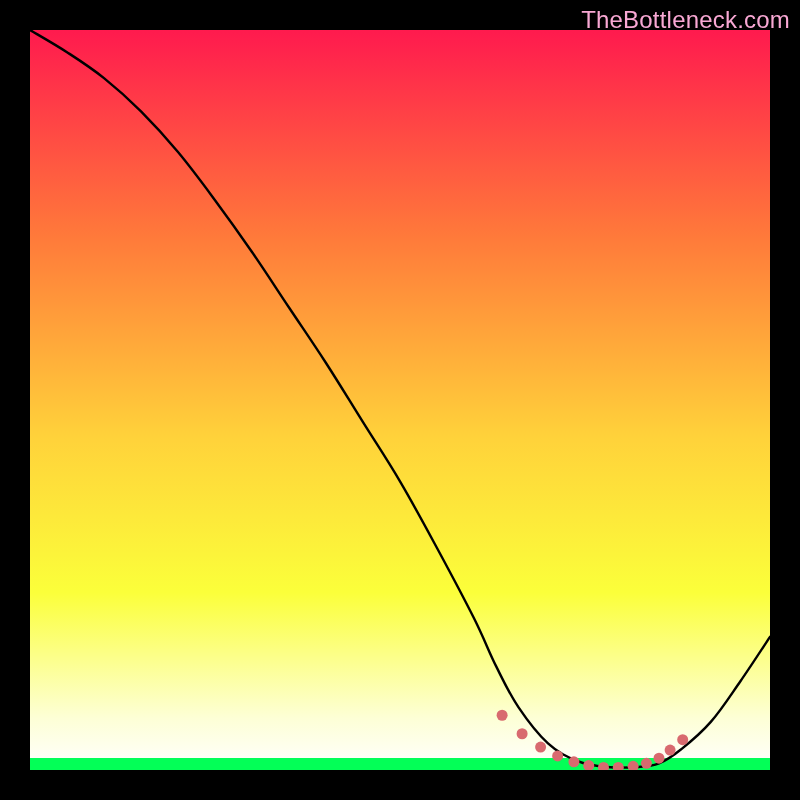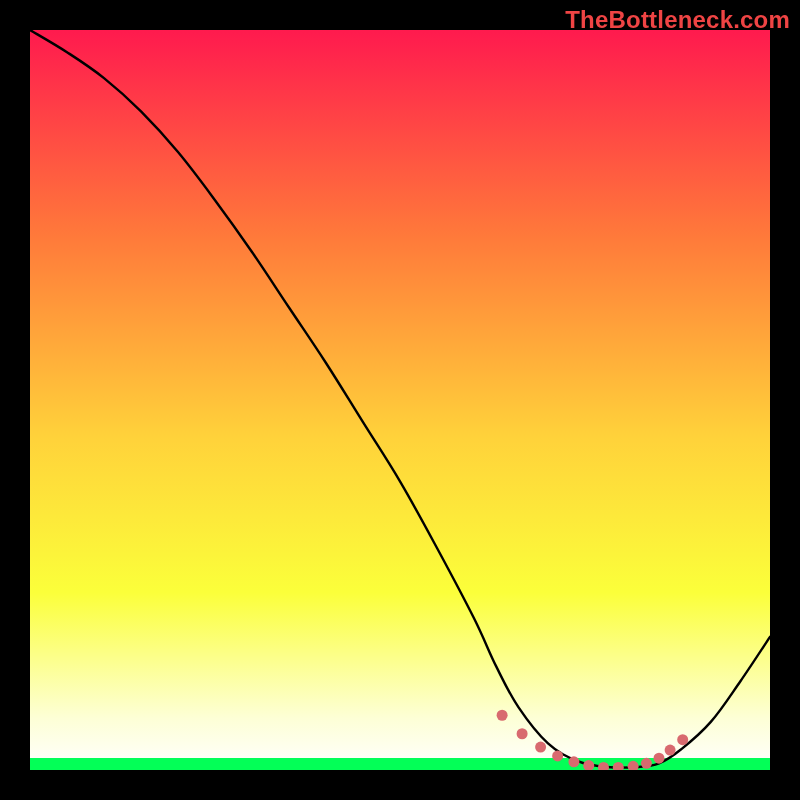--- a/index.html
+++ b/index.html
@@ -4,22 +4,22 @@
 <style>
   * { margin: 0; padding: 0; box-sizing: border-box; }
   html, body { width: 800px; height: 800px; overflow: hidden; background: #000; }
   .stage { position: relative; width: 800px; height: 800px; background: #000; }
   .watermark {
     position: absolute;
     top: 6px;
     right: 10px;
     font-family: Arial, Helvetica, sans-serif;
     font-size: 24px;
-    font-weight: 700;
-    color: #ef4444;
+    font-weight: 400;
+    color: #f9a8d4;
     letter-spacing: 0.2px;
     z-index: 10;
   }
   .plot-clip {
     position: absolute;
     overflow: hidden;
   }
   .gradient-bg {
     position: absolute;
     inset: 0;

